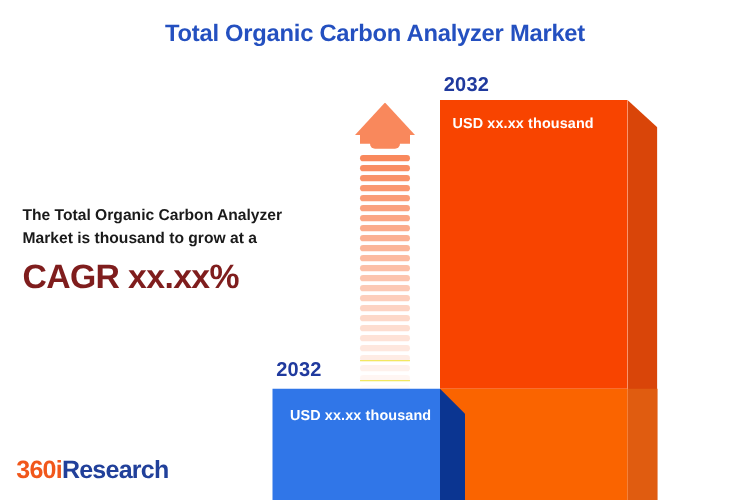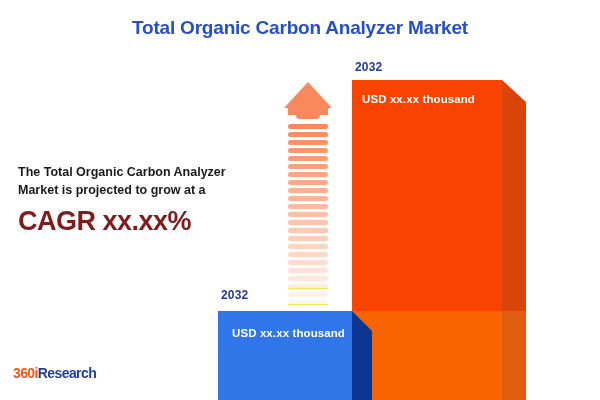--- a/index.html
+++ b/index.html
@@ -16,21 +16,21 @@
   .title{
     position:absolute;left:0;top:17px;width:600px;
     text-align:center;
     font-size:19px;font-weight:bold;letter-spacing:-0.2px;
     color:#2450c0;
   }
 
   
   .year{
     position:absolute;
-    font-size:12px;font-weight:bold;color:#203a9e;
+    font-size:16px;font-weight:bold;color:#203a9e;
     letter-spacing:0.2px;
   }
   .year-2032{left:355px;top:60px;}
   .year-2024{left:221px;top:288px;}
 
   
   .bar-orange-side{
     position:absolute;left:502px;top:80px;width:24px;height:320px;
     background:#d94509;
     clip-path:polygon(0 0,100% 22px,100% 100%,0 100%);
@@ -105,21 +105,21 @@
     font-size:12.5px;font-weight:bold;color:#1a1a1a;line-height:1.45;
   }
   .cagr-value{
     margin-top:7px;
     font-size:27px;font-weight:bold;color:#7f1d1d;letter-spacing:-0.5px;
   }
 
   
   .logo{
     position:absolute;left:13px;top:365px;
-    font-size:14px;font-weight:bold;letter-spacing:-0.6px;text-align:center;
+    font-size:20px;font-weight:bold;letter-spacing:-0.6px;text-align:center;
   }
   .logo .o{color:#f1571b;}
   .logo .b{color:#21409a;}
 </style>
 </head>
 <body>
 
 <div id="stage">
 
   <div class="title">Total Organic Carbon Analyzer Market</div>
@@ -167,21 +167,21 @@
   </div>
 
   <div class="bar-blue-side"></div>
   <div class="bar-blue-front"></div>
   <div class="year year-2024">2032</div>
   <div class="bar-blue-label">USD xx.xx thousand</div>
 
   <div class="cagr-block">
     <div class="cagr-lead">
       <span>The Total Organic Carbon Analyzer</span><br>
-      <span>Market is projected to grow at a</span>
+      <span>Market is thousand to grow at a</span>
     </div>
     <div class="cagr-value">CAGR xx.xx%</div>
   </div>
 
   <div class="logo">
     <span class="o">360i</span><span class="b">Research</span>
   </div>
 
 </div>
 

